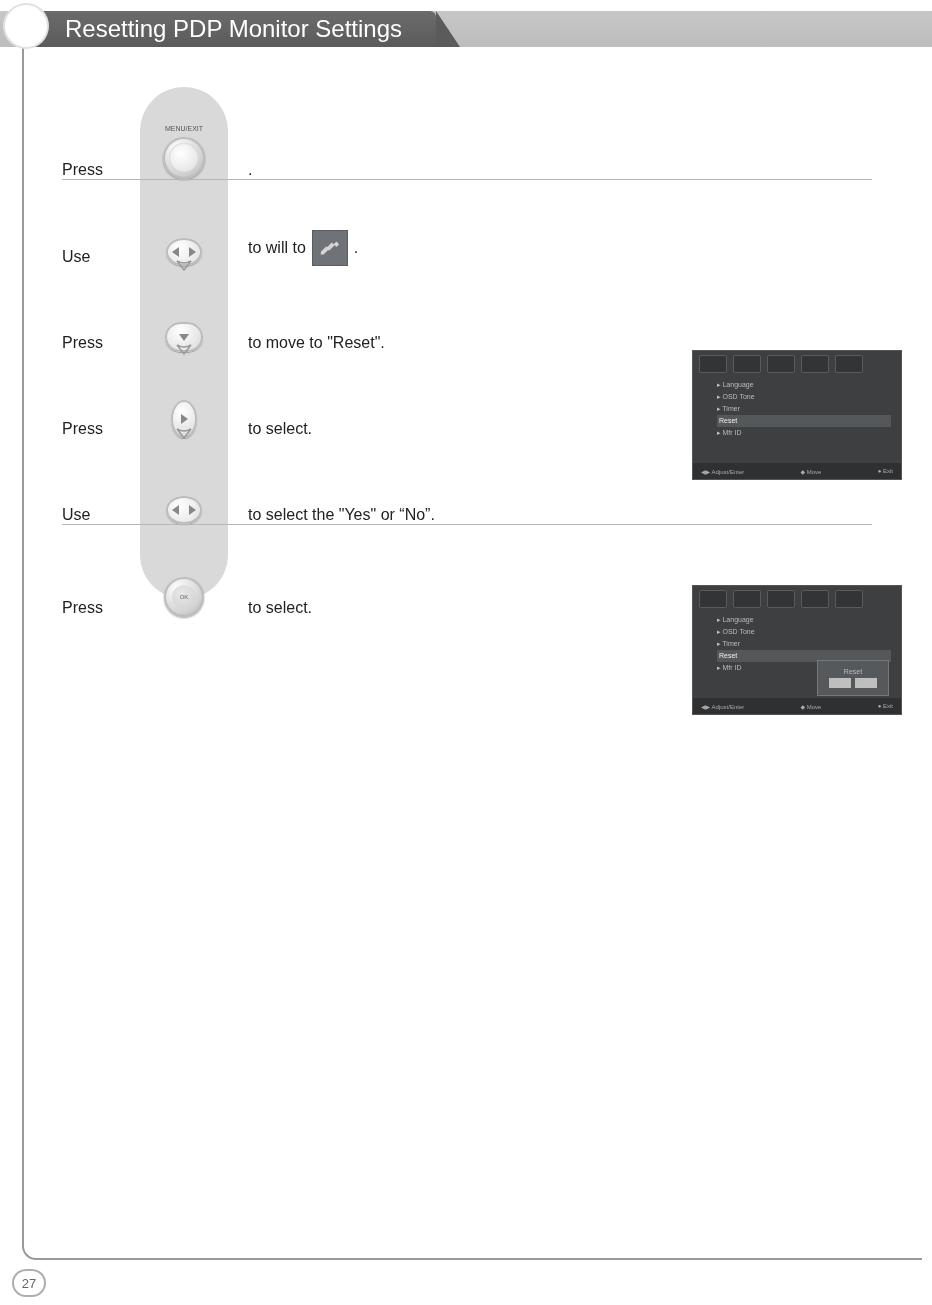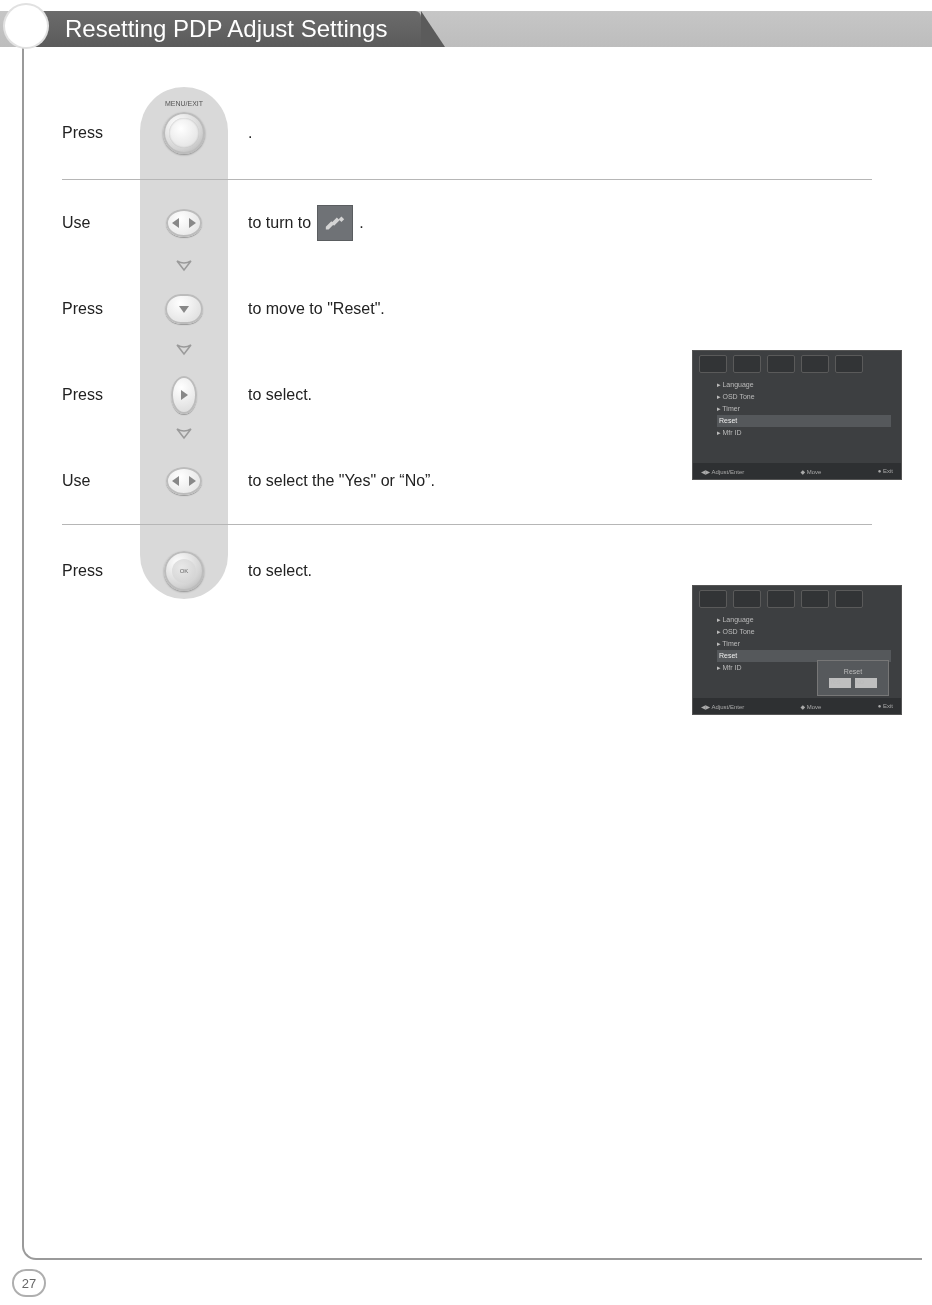--- a/index.html
+++ b/index.html
@@ -107,21 +107,21 @@
     background: #d9d9d9;
     border-top-left-radius: 44px;
     border-top-right-radius: 44px;
     border-bottom-left-radius: 44px;
     border-bottom-right-radius: 44px;
     z-index: 0;
   }
 
   .step-row {
     display: flex;
-    align-items: center;
+    align-items: flex-end;
     min-height: 86px;
     position: relative;
     z-index: 1;
   }
   .divider {
     height: 1px;
     background: #b6b6b6;
     margin: 0;
     position: relative;
     z-index: 1;
@@ -319,21 +319,21 @@
     line-height: 26px;
     color: #666;
     background: #fff;
   }
 </style>
 </head>
 <body>
 
 <div class="title-tab-wrap">
   <div class="title-rail"></div>
-  <div class="title-bar">Resetting PDP Adjust Settings</div>
+  <div class="title-bar">Resetting PDP Monitor Settings</div>
   <div class="title-circle"></div>
 </div>
 
 <div class="page-frame"></div>
 
 <div class="content">
 
 
   <div class="steps">
     <div class="button-col-bg"></div>
@@ -352,21 +352,21 @@
 
     <div class="step-row" style="height:72px;">
       <div class="label-cell">Use</div>
       <div class="btn-cell">
         <div class="oval-arrow">
           <span class="tri tri-l"></span>
             <span class="tri tri-r"></span>
         </div>
       </div>
       <div class="suffix-cell">
-        <span>to turn to</span>
+        <span>to will to</span>
         <span class="tool-icon">
           <svg width="22" height="22" viewBox="0 0 24 24">
               <path fill="#d4d4d4" d="M5 19l6-6-3-3-6 6v3h3zm14-14l-3 3 3 3 3-3-3-3zm-2 4l-3-3-6 6 3 3 6-6z"></path>
             </svg>
         </span>
         <span>.</span>
       </div>
     </div>
 
     <div class="down-glyph" style="top:168px;">

